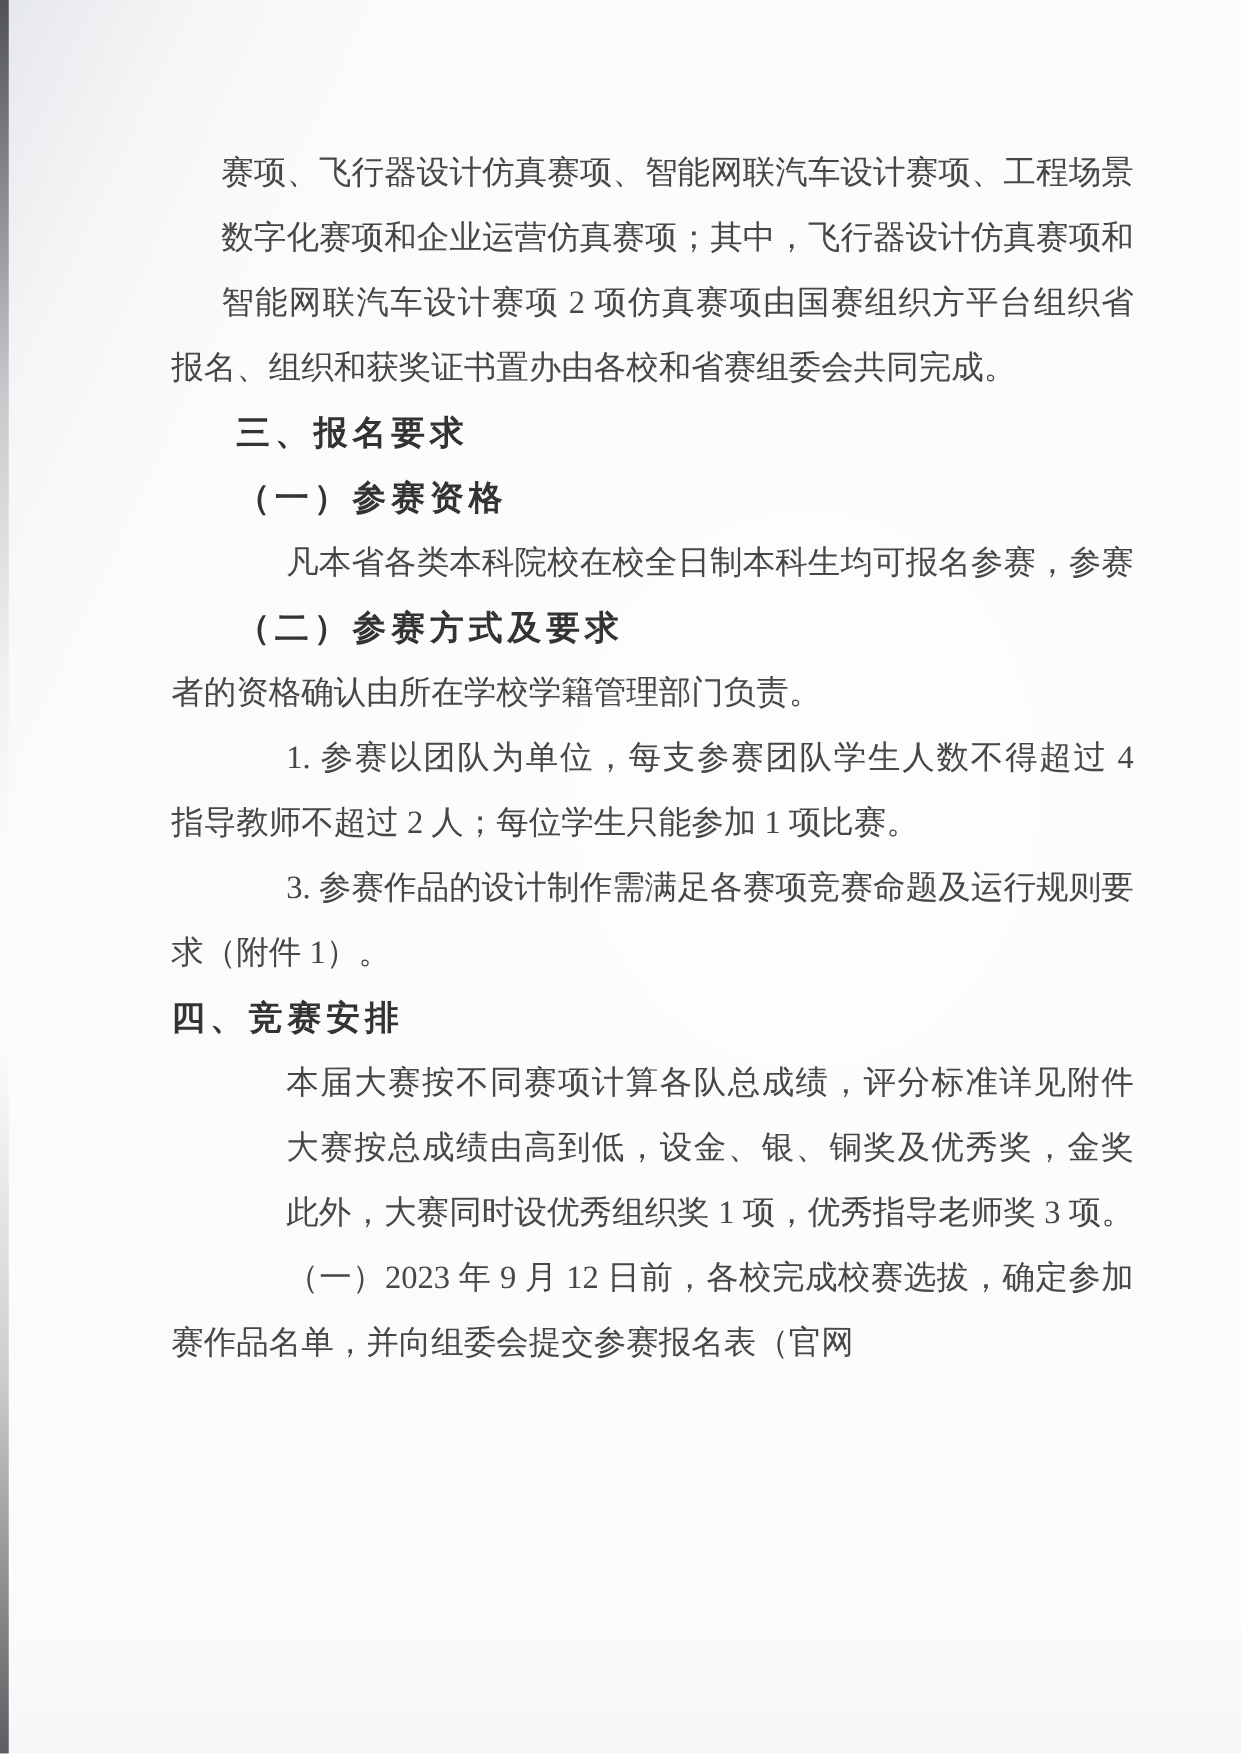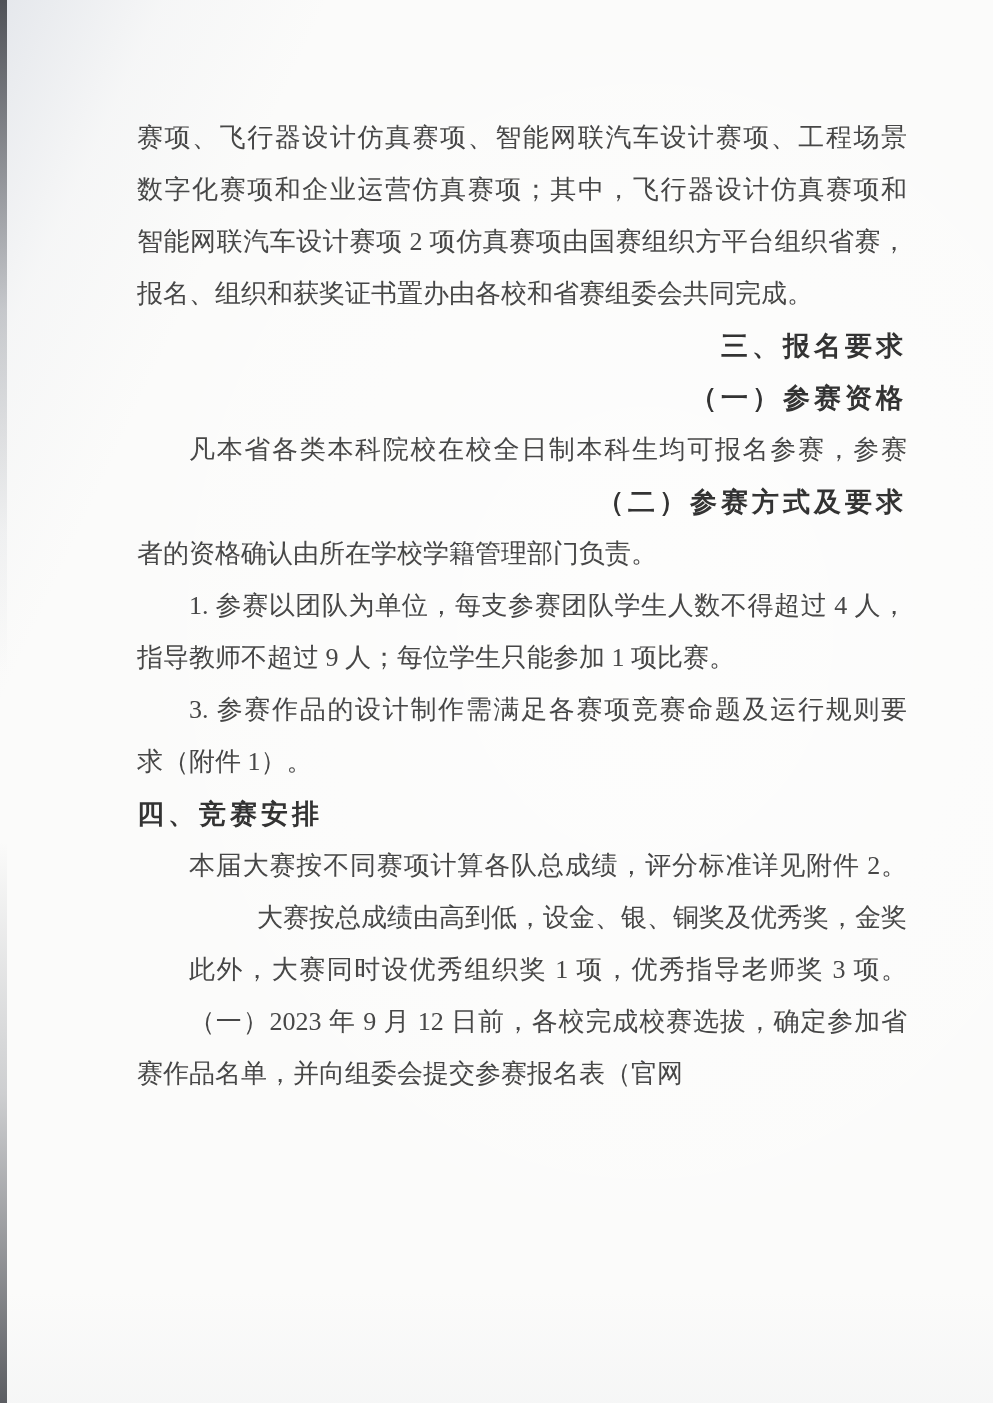--- a/index.html
+++ b/index.html
@@ -50,24 +50,24 @@
   }
   .line {
     height: 52px;
     line-height: 52px;
     overflow: hidden;
   }
   .line.justify {
     text-align: justify;
     text-align-last: justify;
     text-justify: inter-character;
+    margin-left: 40px;
   }
   .line.indent {
     padding-left: 52px;
-    text-align: right;
   }
   .line.bold {
     font-weight: 700;
     color: #333333;
     letter-spacing: 4px;
     font-size: 27px;
   }
 </style>
 </head>
 <body>
@@ -79,21 +79,21 @@
       <div class="line justify">赛项、飞行器设计仿真赛项、智能网联汽车设计赛项、工程场景</div>
       <div class="line justify">数字化赛项和企业运营仿真赛项；其中，飞行器设计仿真赛项和</div>
       <div class="line justify">智能网联汽车设计赛项 2 项仿真赛项由国赛组织方平台组织省赛，</div>
       <div class="line">报名、组织和获奖证书置办由各校和省赛组委会共同完成。</div>
       <div class="line bold indent">三、报名要求</div>
       <div class="line bold indent">（一）参赛资格</div>
       <div class="line indent justify">凡本省各类本科院校在校全日制本科生均可报名参赛，参赛</div>
       <div class="line bold indent">（二）参赛方式及要求</div>
       <div class="line">者的资格确认由所在学校学籍管理部门负责。</div>
       <div class="line indent justify">1. 参赛以团队为单位，每支参赛团队学生人数不得超过 4 人，</div>
-      <div class="line">指导教师不超过 9 人；每位学生只能参加 1 项比赛。</div>
+      <div class="line">指导教师不超过 2 人；每位学生只能参加 1 项比赛。</div>
       <div class="line indent justify">3. 参赛作品的设计制作需满足各赛项竞赛命题及运行规则要</div>
       <div class="line">求（附件 1）。</div>
       <div class="line bold">四、竞赛安排</div>
       <div class="line indent justify">本届大赛按不同赛项计算各队总成绩，评分标准详见附件 2。</div>
       <div class="line indent justify">大赛按总成绩由高到低，设金、银、铜奖及优秀奖，金奖 20%，</div>
       <div class="line indent justify">此外，大赛同时设优秀组织奖 1 项，优秀指导老师奖 3 项。</div>
       <div class="line indent justify">（一）2023 年 9 月 12 日前，各校完成校赛选拔，确定参加省</div>
       <div class="line">赛作品名单，并向组委会提交参赛报名表（官网</div>
     </div>
 </div>

